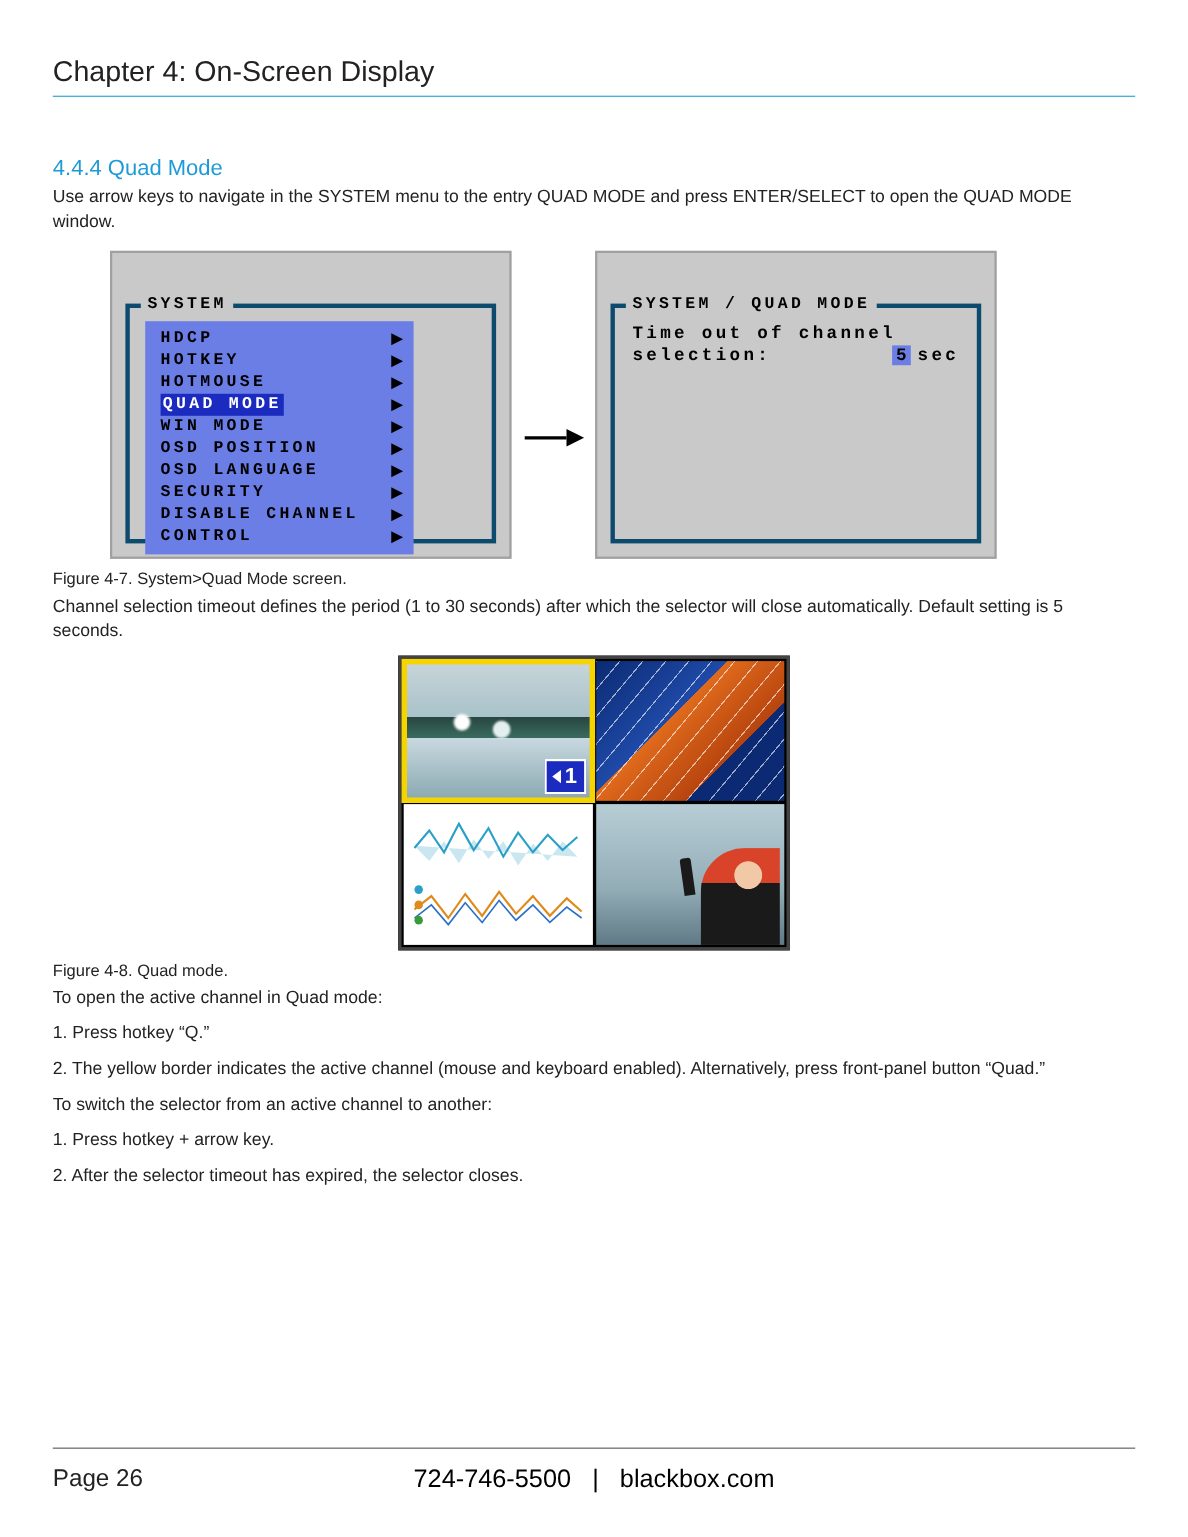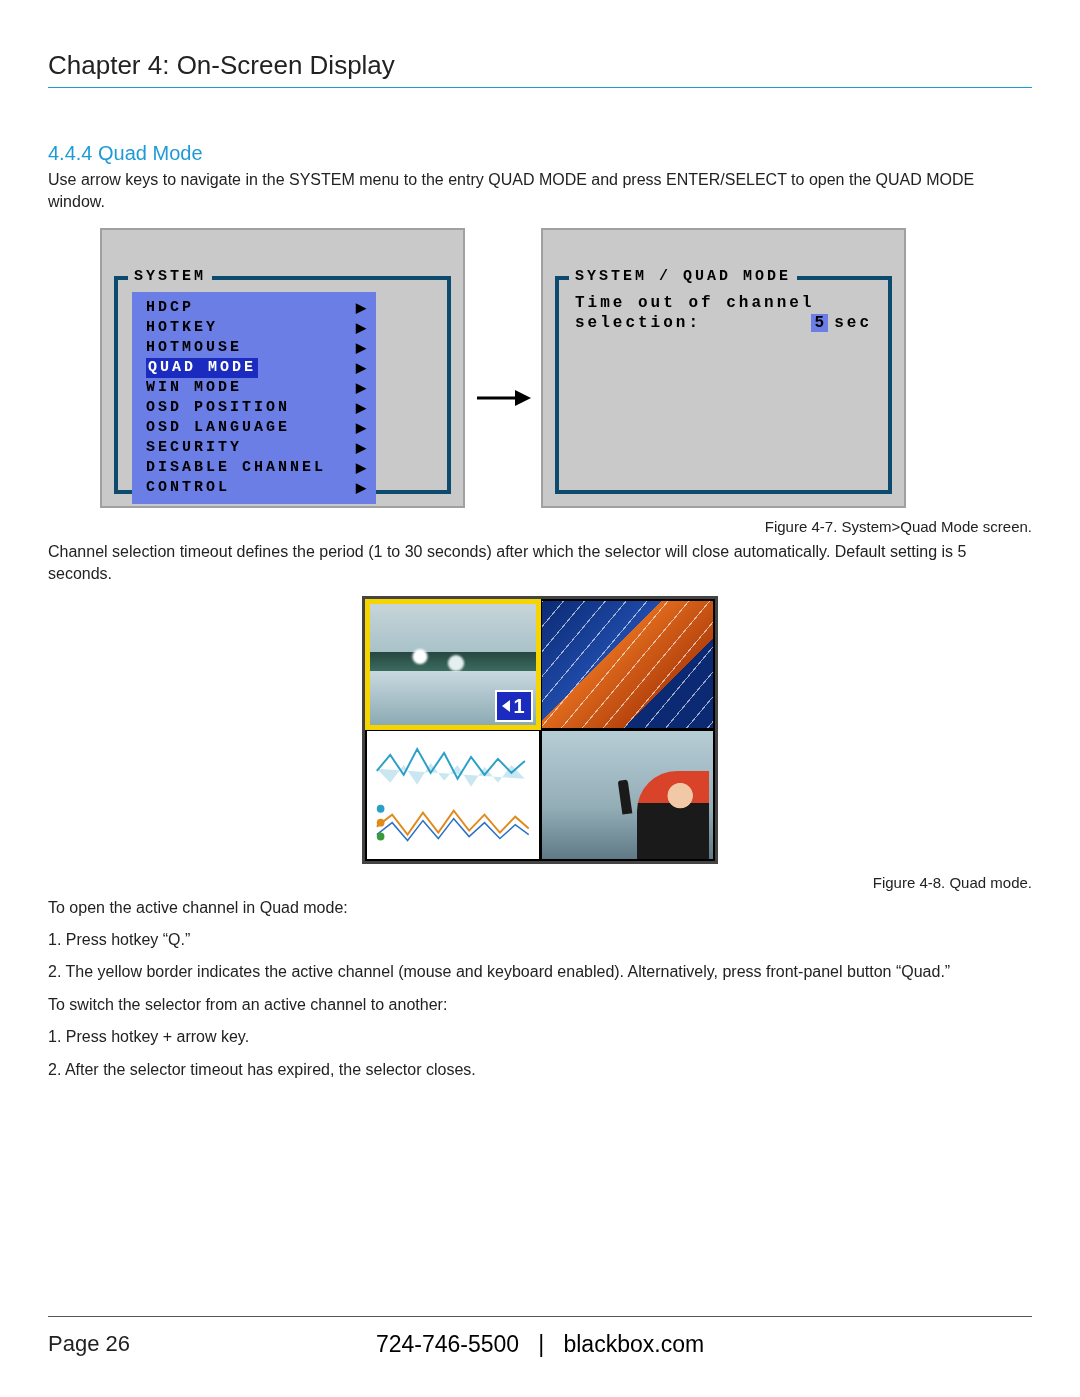--- a/index.html
+++ b/index.html
@@ -121,21 +121,21 @@
   }
   .big-arrow {
     width: 56px;
     display: flex;
     justify-content: center;
     align-items: center;
     margin-top: 60px;
   }
   .big-arrow svg { width: 56px; height: 22px; }
   .fig-caption {
-    text-align: right;
+    text-align: left;
     font-size: 15px;
     margin: 10px 0 6px 0;
   }
   
   .quad-fig-wrap { display:flex; justify-content:center; margin-top:4px;}
   .quad-fig {
     width: 356px; height: 268px;
     border: 3px solid #444; background:#000;
     display:grid; grid-template-columns:1fr 1fr; grid-template-rows:1fr 1fr;
     gap:3px; padding:2px; box-sizing:border-box;

